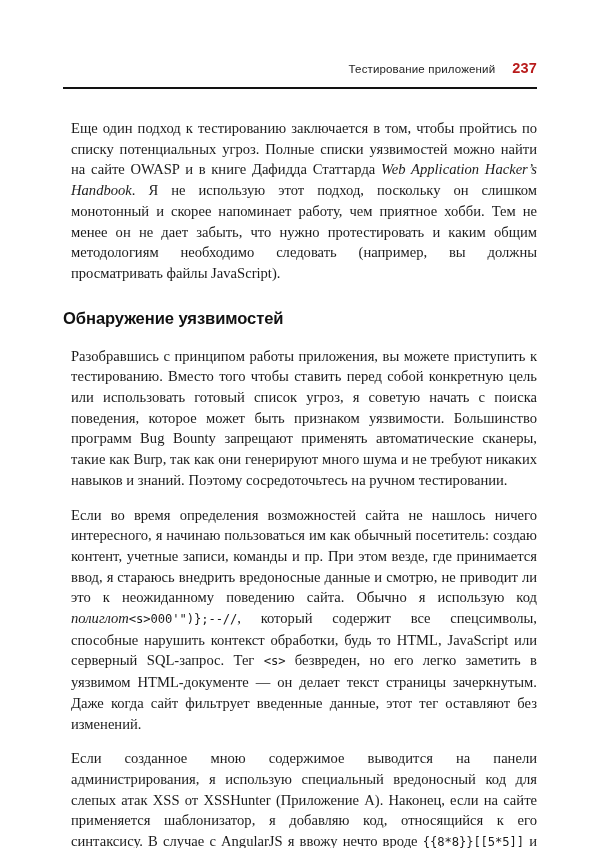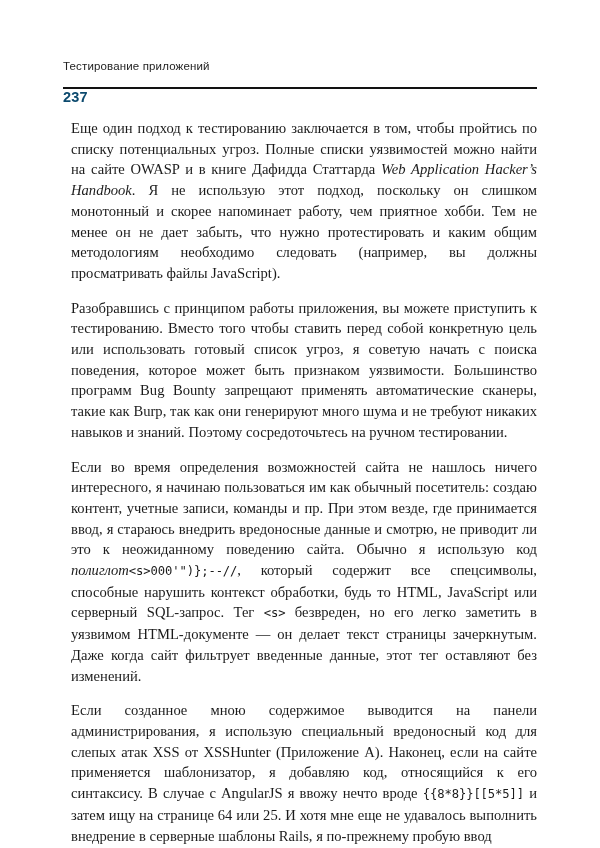--- a/index.html
+++ b/index.html
@@ -26,34 +26,33 @@
   
   .running-head {
     position: absolute;
     left: 63px;
     top: 60px;
     width: 474px;
     display: flex;
     align-items: baseline;
     justify-content: flex-end;
     gap: 17px;
-    flex-direction: column;
   }
   .running-head .rh-title {
     font-family: "Liberation Sans", "DejaVu Sans", sans-serif;
     font-size: 11.5px;
     letter-spacing: 0.15px;
     color: #232323;
     white-space: nowrap;
   }
   .running-head .rh-folio {
     font-family: "Liberation Sans", "DejaVu Sans", sans-serif;
     font-size: 14.5px;
     font-weight: bold;
-    color: #0c4a6e;
+    color: #b91c1c;
     letter-spacing: 0.2px;
   }
   .head-rule {
     position: absolute;
     left: 63px;
     top: 87px;
     width: 474px;
     height: 1.6px;
     background: #121212;
   }
@@ -108,20 +107,21 @@
   <div class="running-head">
     <span class="rh-title">Тестирование приложений</span>
     <span class="rh-folio">237</span>
   </div>
   <div class="head-rule"></div>
 
   <div class="column">
 
     <p class="body-par"><span>Еще один подход к тестированию заключается в том, чтобы пройтись по списку потенциальных угроз. Полные списки уязвимостей можно найти на сайте OWASP и в книге Дафидда Статтарда </span><span class="ital">Web Application Hacker’s Handbook</span><span>. Я не использую этот подход, поскольку он слишком монотонный и скорее напоминает работу, чем приятное хобби. Тем не менее он не дает забыть, что нужно протестировать и каким общим методологиям необходимо следовать (например, вы должны просматривать файлы JavaScript).</span></p>
 
+    <h2 class="section-heading">Обнаружение уязвимостей</h2>
 
     <p class="body-par">Разобравшись с принципом работы приложения, вы можете приступить к тестированию. Вместо того чтобы ставить перед собой конкретную цель или использовать готовый список угроз, я советую начать с поиска поведения, которое может быть признаком уязвимости. Большинство программ Bug Bounty запрещают применять автоматические сканеры, такие как Burp, так как они генерируют много шума и не требуют никаких навыков и знаний. Поэтому сосредоточьтесь на ручном тестировании.</p>
 
     <p class="body-par"><span>Если во время определения возможностей сайта не нашлось ничего интересного, я начинаю пользоваться им как обычный посетитель: создаю контент, учетные записи, команды и пр. При этом везде, где принимается ввод, я стараюсь внедрить вредоносные данные и смотрю, не приводит ли это к неожиданному поведению сайта. Обычно я использую код </span><span class="ital">полиглот</span><span class="code">&lt;s&gt;000'")};--//</span><span>, который содержит все спецсимволы, способные нарушить контекст обработки, будь то HTML, JavaScript или серверный SQL-запрос. Тег </span><span class="code">&lt;s&gt;</span><span> безвреден, но его легко заметить в уязвимом HTML-документе — он делает текст страницы зачеркнутым. Даже когда сайт фильтрует введенные данные, этот тег оставляют без изменений.</span></p>
 
     <p class="body-par"><span>Если созданное мною содержимое выводится на панели администрирования, я использую специальный вредоносный код для слепых атак XSS от XSSHunter (Приложение А). Наконец, если на сайте применяется шаблонизатор, я добавляю код, относящийся к его синтаксису. В случае с AngularJS я ввожу нечто вроде </span><span class="code">{{8*8}}[[5*5]]</span><span> и затем ищу на странице 64 или 25. И хотя мне еще не удавалось выполнить внедрение в серверные шаблоны Rails, я по-прежнему пробую ввод </span></p>
 
   </div>
 </div>
 

